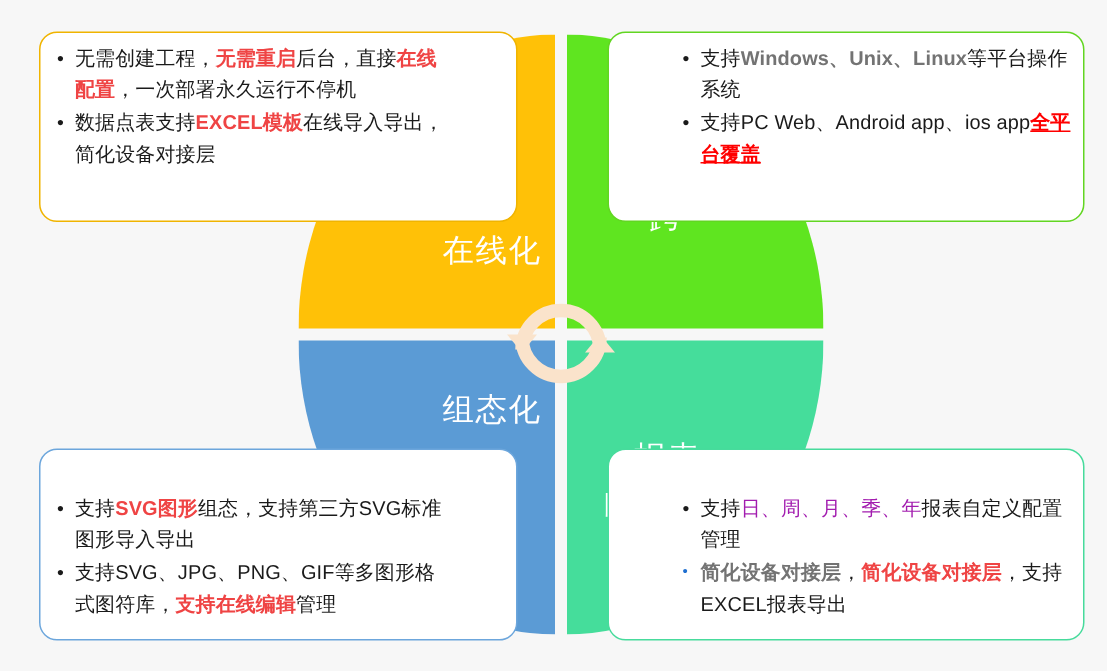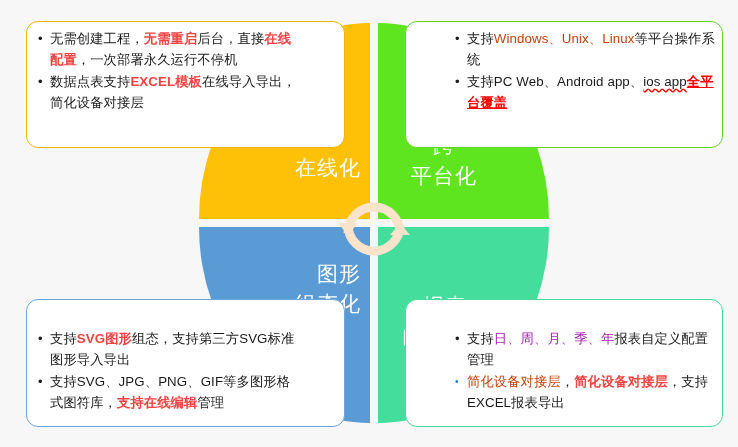--- a/index.html
+++ b/index.html
@@ -93,24 +93,23 @@
   }
   ul.items li .bullet{
     position:absolute;left:1px;top:0;
     font-size:13px;line-height:20.5px;
     color:#1a1a1a;
   }
   ul.items li.blue-bullet .bullet{color:#1F6FD0;font-size:10px;}
 
   .red{color:#ef4444;font-weight:bold;}
   .red-u{color:#FF0000;font-weight:bold;text-decoration:underline;}
-  .blue{color:#c2410c;font-weight:normal;text-align:right;}
+  .blue{color:#737373;font-weight:bold;text-align:right;}
   .blue-n{color:#a21caf;}
   .squig{
-    text-decoration:underline;
     text-decoration-style:wavy;
     text-decoration-color:#FF0000;
     text-underline-offset:2px;
   }
 </style>
 </head>
 <body style="background: rgb(247, 247, 247);">
 
 <div id="stage">
 
@@ -127,24 +126,22 @@
     </div>
     <div class="quad q-br">
       <div class="fill" style="background: rgb(69, 221, 155);"></div>
     </div>
 
     <div class="quad-label lbl-tl">
       <div>在线化</div>
     </div>
     <div class="quad-label lbl-tr">
       <div>跨</div>
-      <div>平台化</div>
     </div>
     <div class="quad-label lbl-bl">
-      <div>图形</div>
       <div>组态化</div>
     </div>
     <div class="quad-label lbl-br">
       <div>报表</div>
       <div>自定义化</div>
     </div>
 
     <svg class="recycle" viewBox="0 0 76 76">
 
       <path d="M 12 42 A 26 26 0 0 1 64 42" fill="none" stroke="#FAE3CB" stroke-width="9" stroke-linecap="butt"></path>

